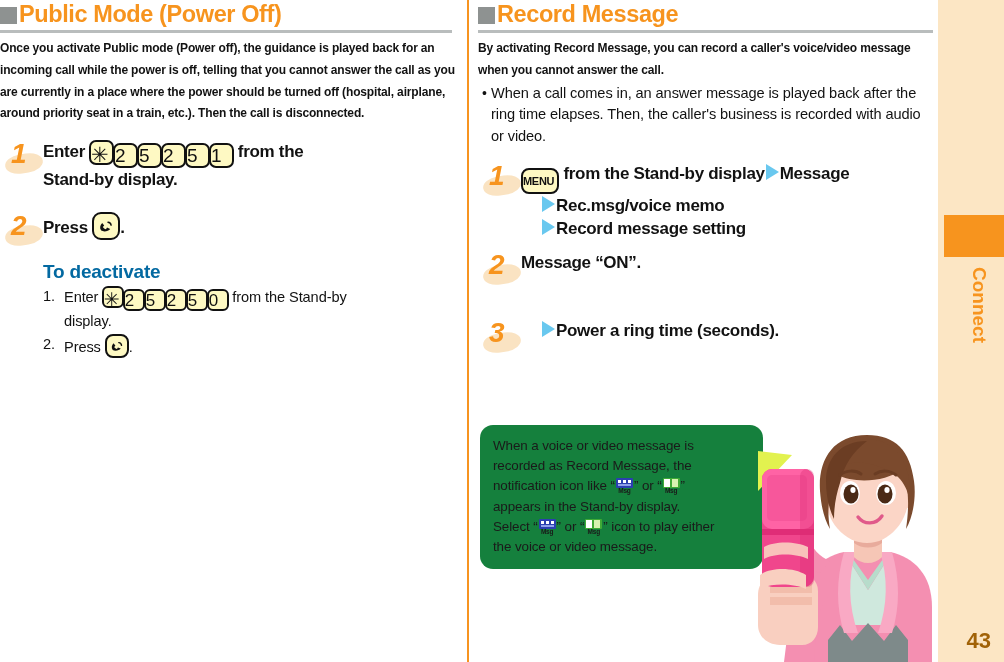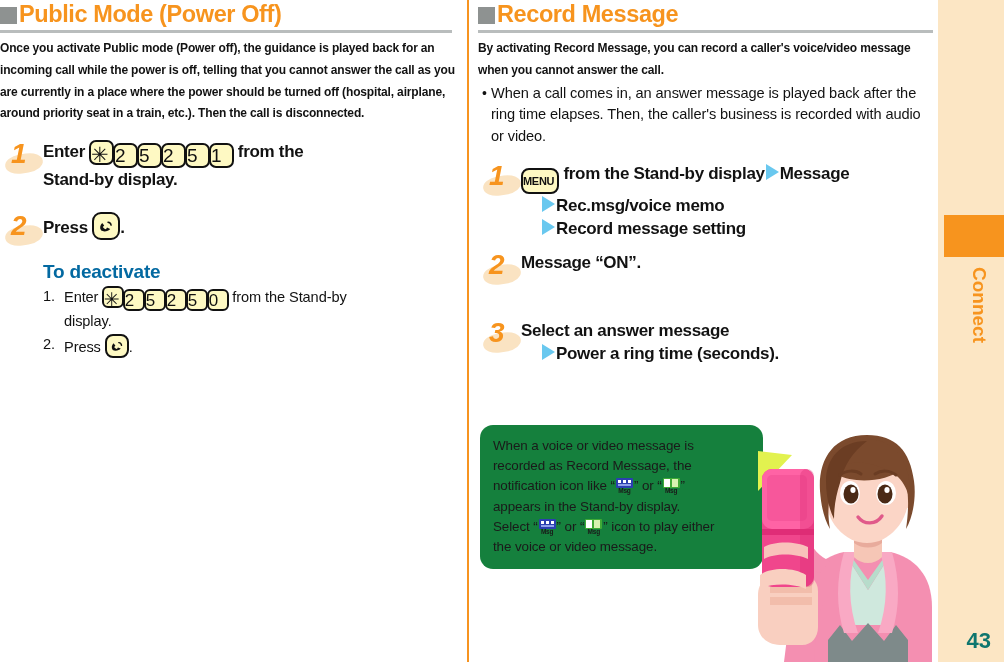--- a/index.html
+++ b/index.html
@@ -328,21 +328,21 @@
     writing-mode: vertical-rl;
     text-orientation: mixed;
     white-space: nowrap;
   }
   #page-number {
     position: absolute;
     right: 13px;
     bottom: 8px;
     font-size: 22px;
     font-weight: bold;
-    color: #0f766e;
+    color: #a16207;
     letter-spacing: 0px;
   }
 
   
   #illustration {
     position: absolute;
     left: 740px;
     top: 425px;
     width: 220px;
     height: 237px;
@@ -465,21 +465,20 @@
         <span class="step-line">Message “ON”.</span>
       </div>
     </div>
 
     <div class="step" style="margin-top:32px;">
       <div class="step-num-wrap">
         <span class="step-blob"></span>
         <span class="step-num">3</span>
       </div>
       <div class="step-body">
-        <span class="step-line">Select an answer message</span>
         <span class="step-line indent"><span class="tri"></span><span>Power a ring time (seconds).</span>
         </span>
       </div>
     </div>
   </div>
 
   <div id="callout">
     <div class="co-tail"></div>
 
     <div class="co-line">When a voice or video message is</div>

